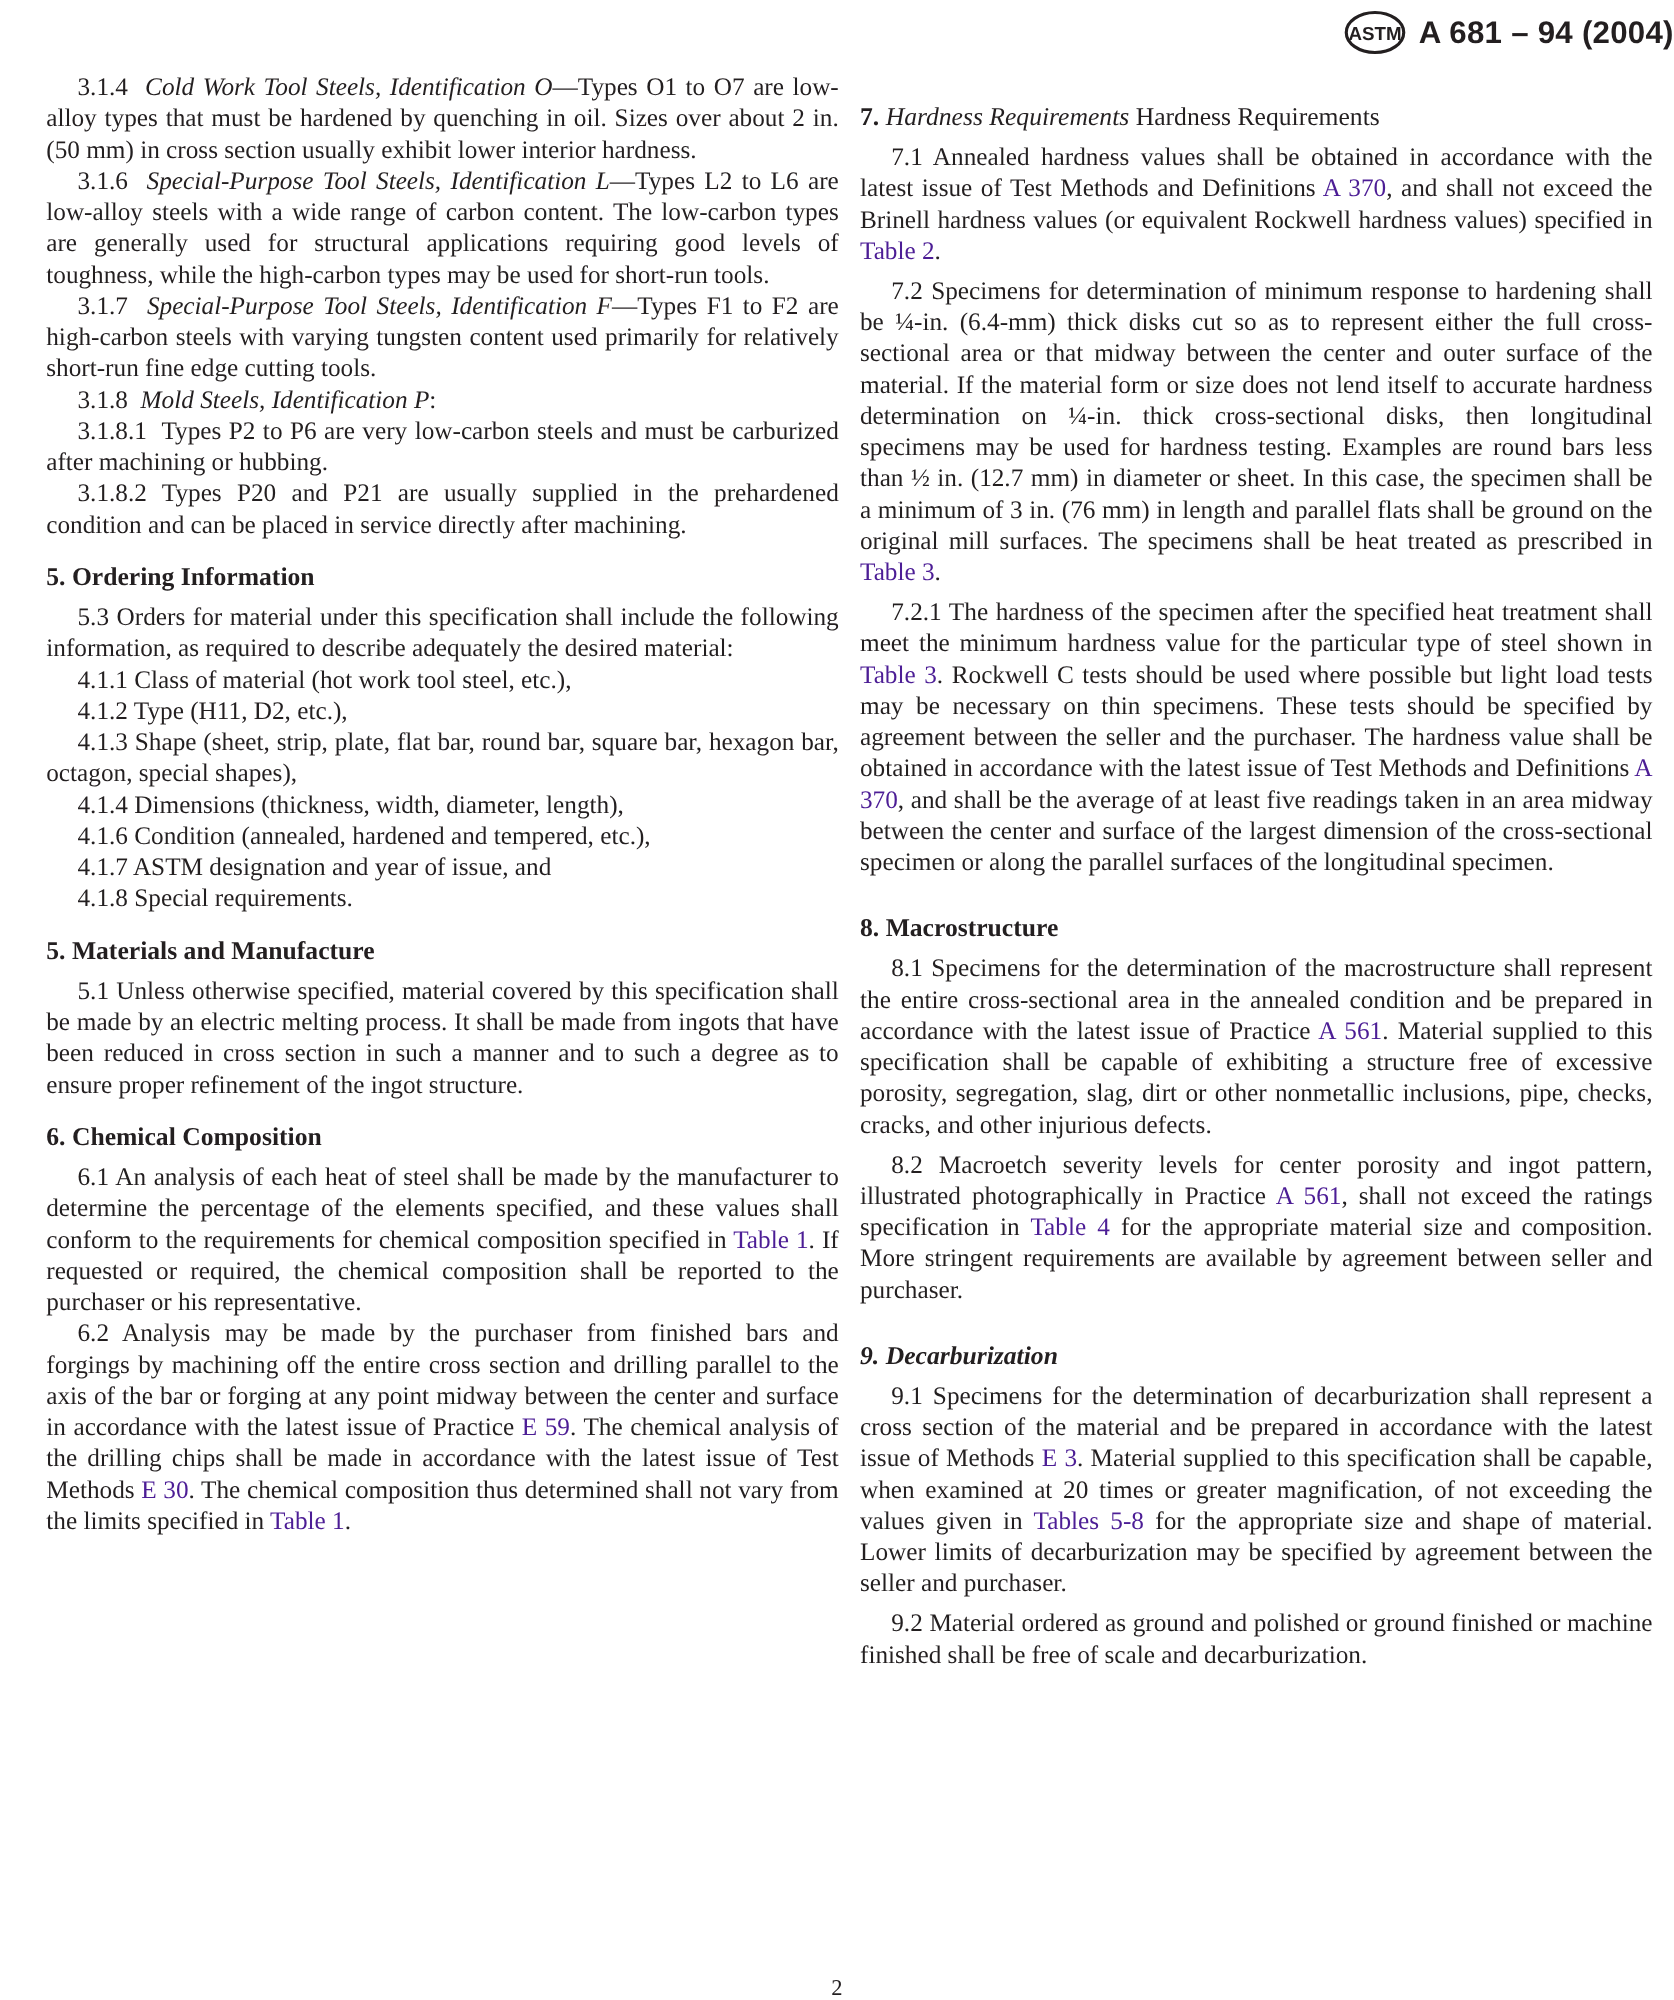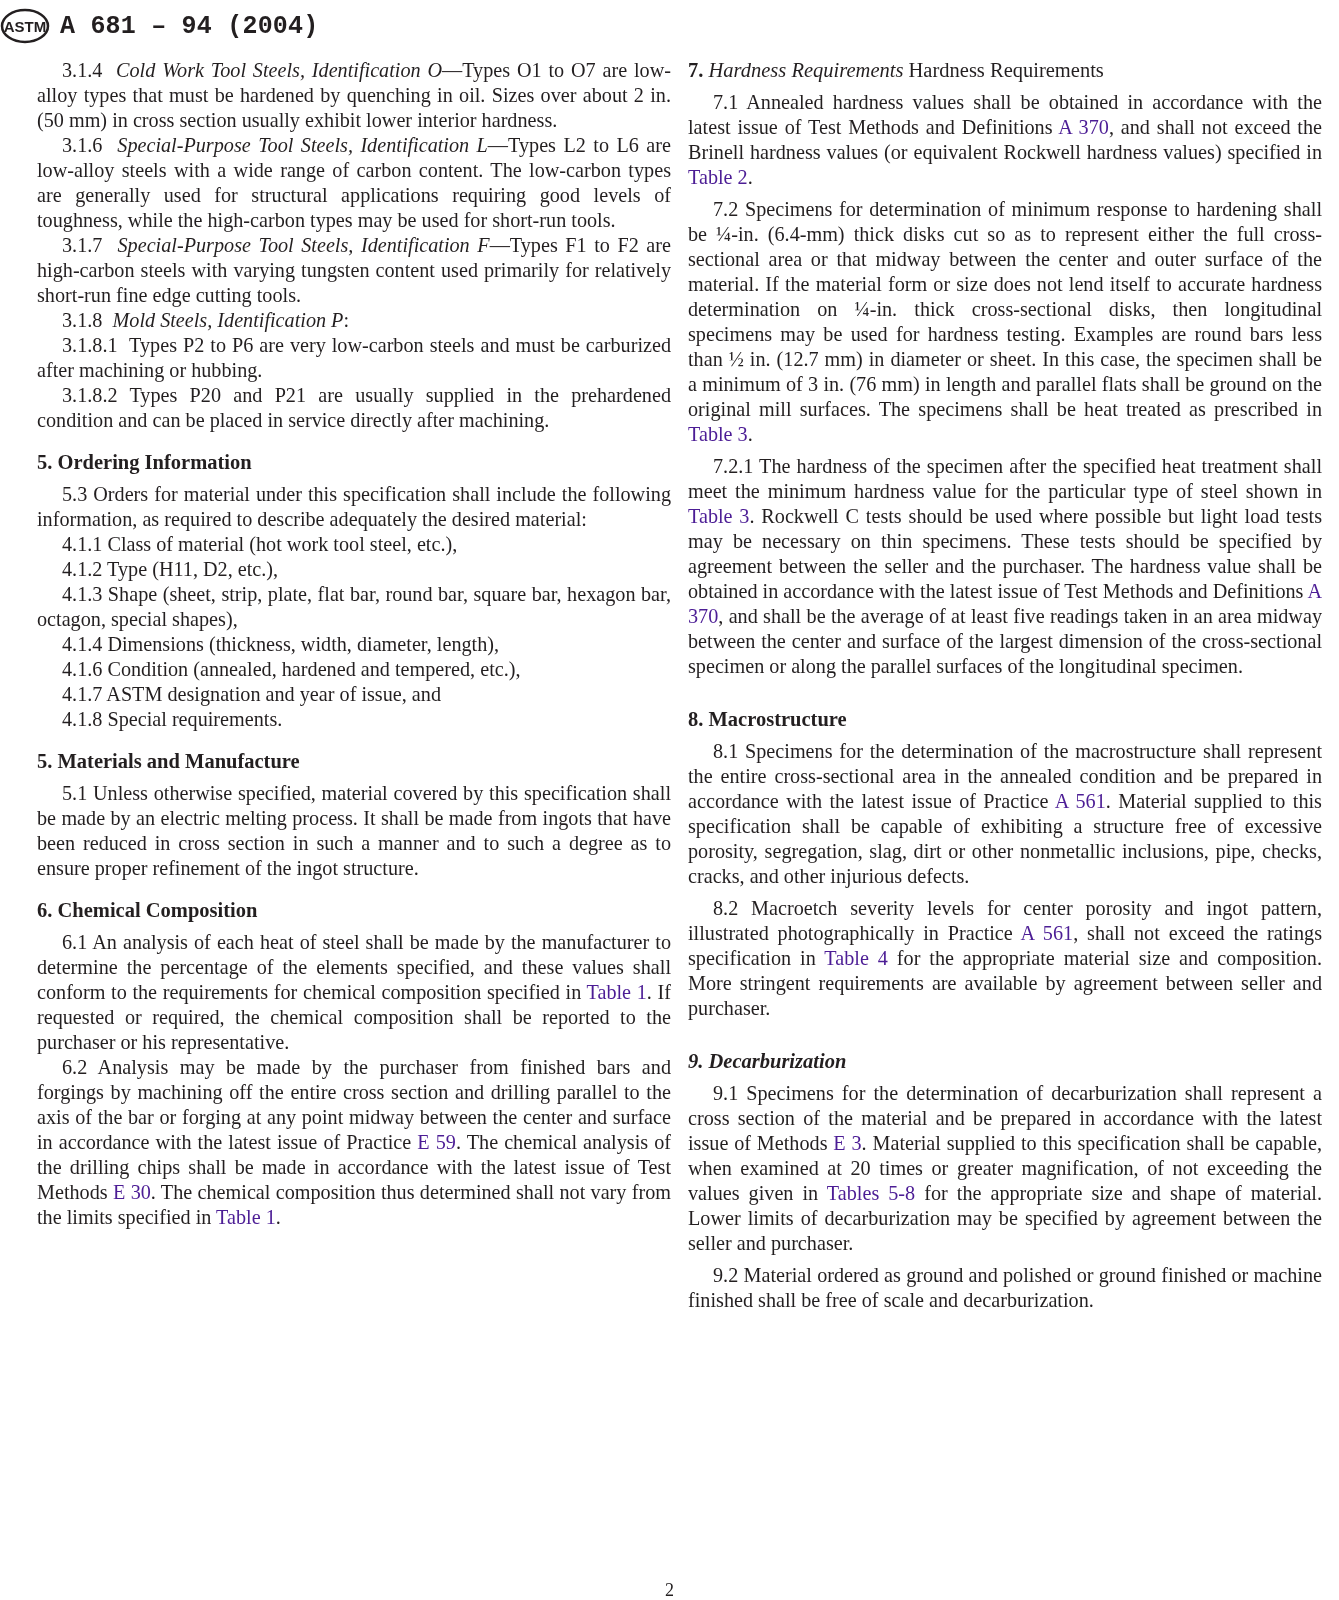--- a/index.html
+++ b/index.html
@@ -1,24 +1,24 @@
 <!DOCTYPE html>
 <html><head>
 <meta charset="utf-8">
 <style>
   html, body { margin: 0; padding: 0; background: #ffffff; }
   body { width: 1339px; height: 1600px; position: relative; overflow: hidden;
          font-family: "Liberation Serif", "DejaVu Serif", serif; color: #231f20; }
-  .header { position: absolute; top: 8px; left: 0; width: 1339px; text-align: left; height: 40px; }
+  .header { position: absolute; top: 8px; left: 0; width: 1339px; text-align: right; height: 40px; }
   .header-inner { display: inline-flex; align-items: center; gap: 10px; }
   .logo { width: 50px; height: 36px; }
-  .designation { font-family: Liberation Mono, monospace; font-weight: bold; font-size: 25px; letter-spacing: 0.2px; }
+  .designation { font-family: Liberation Sans, sans-serif; font-weight: bold; font-size: 25px; letter-spacing: 0.2px; }
   .col { position: absolute; top: 58px; font-size: 20.2px; line-height: 25px; text-align: justify; }
   .col-left { left: 19px; width: 634px; margin-left: 18px; }
-  .col-right { left: 688px; width: 634px; }
+  .col-right { left: 688px; width: 634px; margin-top: 24px; }
   p { margin: 0; text-indent: 25px; }
   .gap { margin-top: 7px; }
   h2 { font-size: 20.5px; font-weight: bold; margin: 17px 0 7px 0; line-height: 25px; }
   h2.first { margin-top: 0; }
   h2 .italic { font-style: italic; font-weight: normal; }
   h2 .plain { font-weight: normal; }
   .it { font-style: italic; }
   .link { color: #4c1d95; }
   .page-number { position: absolute; top: 1580px; left: 0; width: 1339px; text-align: center; font-size: 18px; }
 </style>

